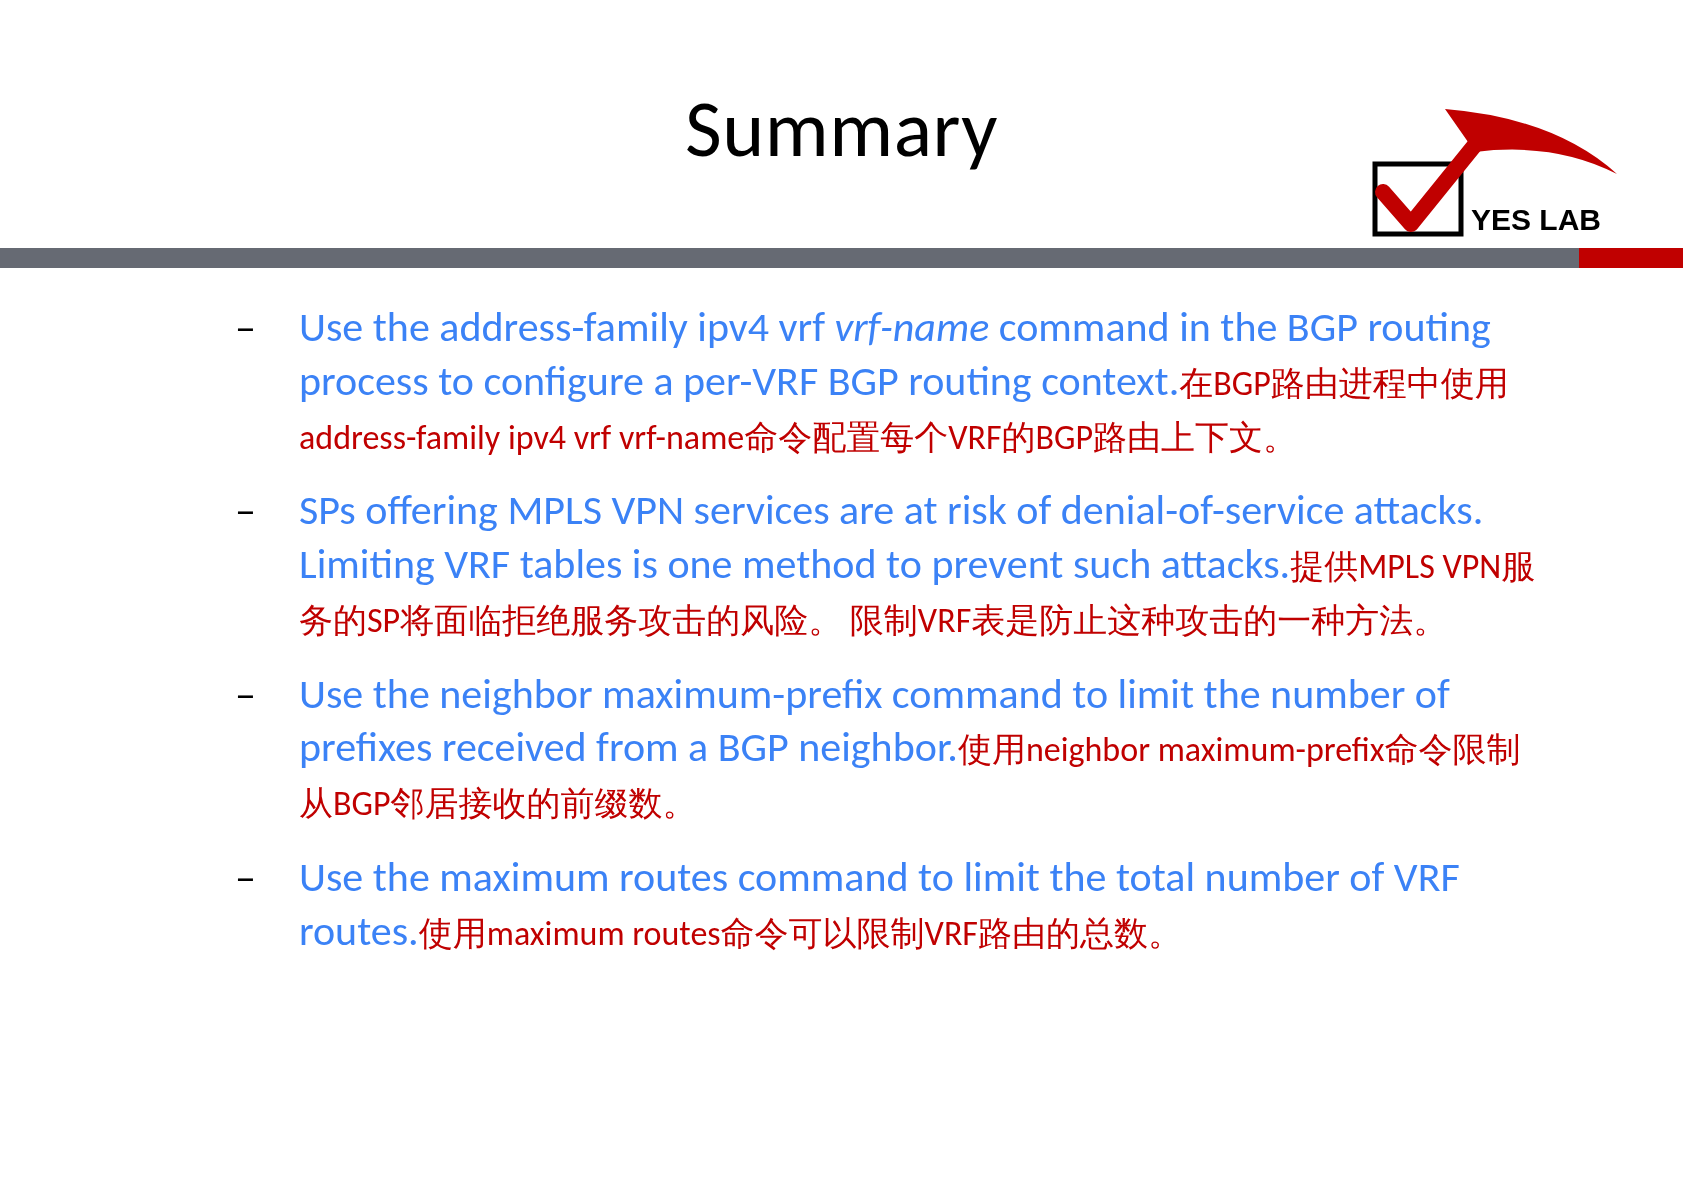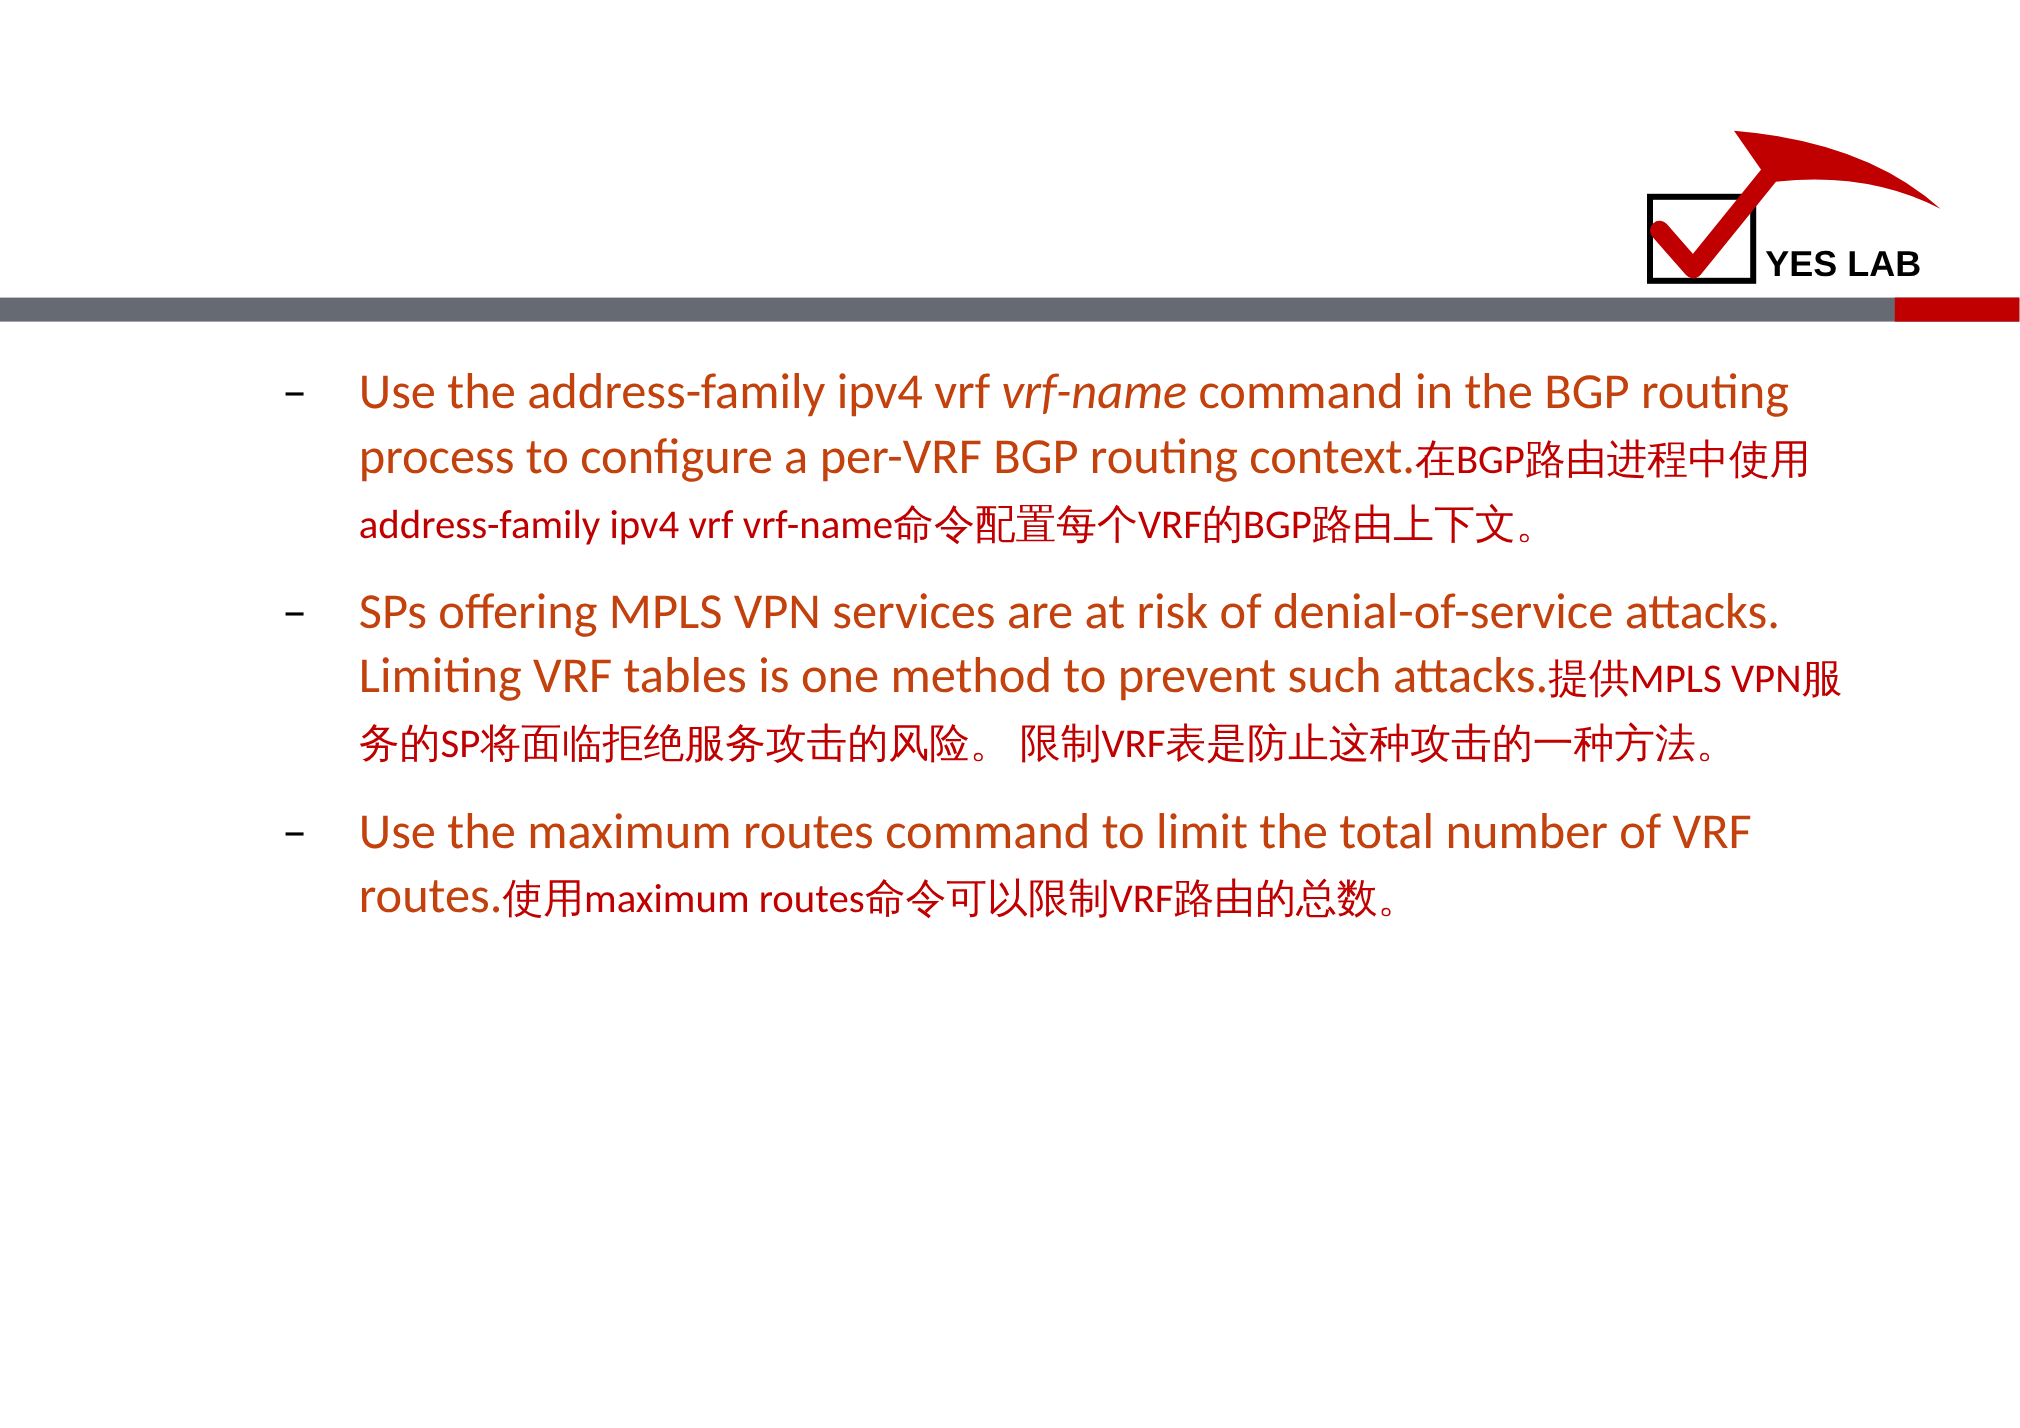--- a/index.html
+++ b/index.html
@@ -56,39 +56,40 @@
     line-height: 1.28;
   }
   .bullet::before {
     content: "–";
     position: absolute;
     left: 0;
     top: 0;
     font-size: 42px;
     color: #000;
   }
-  .en { font-size: 42px; color: #c2410c; }
+  .en { font-size: 42px; color: #3b82f6; }
   .en .italic { font-style: italic; }
   .zh { font-size: 34px; color: #c00000; text-align: right; }
   .footer {
     position: absolute;
     bottom: 140px;
     left: 0;
     right: 0;
     text-align: center;
     font-size: 28px;
     color: #595959;
   }
   .footer span { text-decoration: underline; margin: 0 10px; }
 </style>
 </head>
 <body>
 
 <div class="slide">
 
+  <h1 class="title">Summary</h1>
 
   <div class="logo">
     <svg viewBox="0 0 270 140" width="270" height="140">
 
       <path d="M 90 5 Q 200 14 262 70 Q 200 38 120 48 Z" fill="#c00000"></path>
 
       <rect x="20" y="60" width="86" height="70" fill="none" stroke="#000" stroke-width="5"></rect>
       <path d="M 28 88 L 56 120 L 132 26" fill="none" stroke="#c00000" stroke-width="16" stroke-linecap="round" stroke-linejoin="round"></path>
       <text x="116" y="126" font-family="Arial Black, Arial" font-size="30" font-weight="900" fill="#000">YES LAB</text>
     </svg>
@@ -99,20 +100,23 @@
   <div class="content">
 
     <div class="bullet">
       <span class="en"><span>Use the address-family ipv4 vrf </span><span class="italic">vrf-name</span><span> command in the BGP routing process to configure a per-VRF BGP routing context.</span></span><span class="zh">在BGP路由进程中使用address-family ipv4 vrf vrf-name命令配置每个VRF的BGP路由上下文。</span>
     </div>
 
     <div class="bullet">
       <span class="en"><span>SPs offering MPLS VPN services are at risk of denial-of-service attacks. Limiting VRF tables is one method to prevent such attacks.</span><span class="italic"></span><span></span></span><span class="zh">提供MPLS VPN服务的SP将面临拒绝服务攻击的风险。 限制VRF表是防止这种攻击的一种方法。</span>
     </div>
 
+    <div class="bullet">
+      <span class="en"><span>Use the neighbor maximum-prefix command to limit the number of prefixes received from a BGP neighbor.</span><span class="italic"></span><span></span></span><span class="zh">使用neighbor maximum-prefix命令限制从BGP邻居接收的前缀数。</span>
+    </div>
 
     <div class="bullet">
       <span class="en"><span>Use the maximum routes command to limit the total number of VRF routes.</span><span class="italic"></span><span></span></span><span class="zh">使用maximum routes命令可以限制VRF路由的总数。</span>
     </div>
 
   </div>
 
 
 </div>
 

